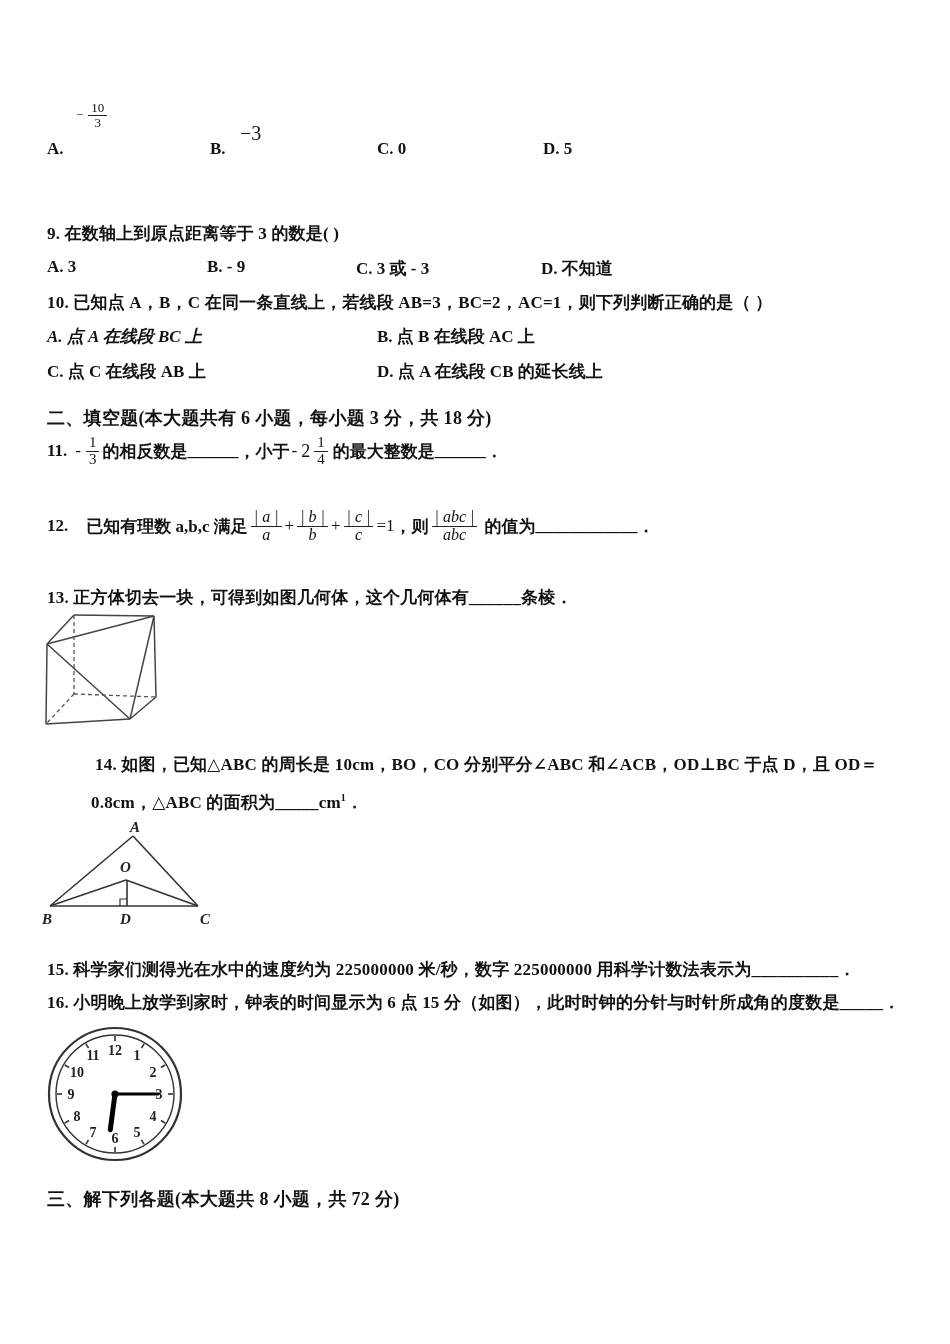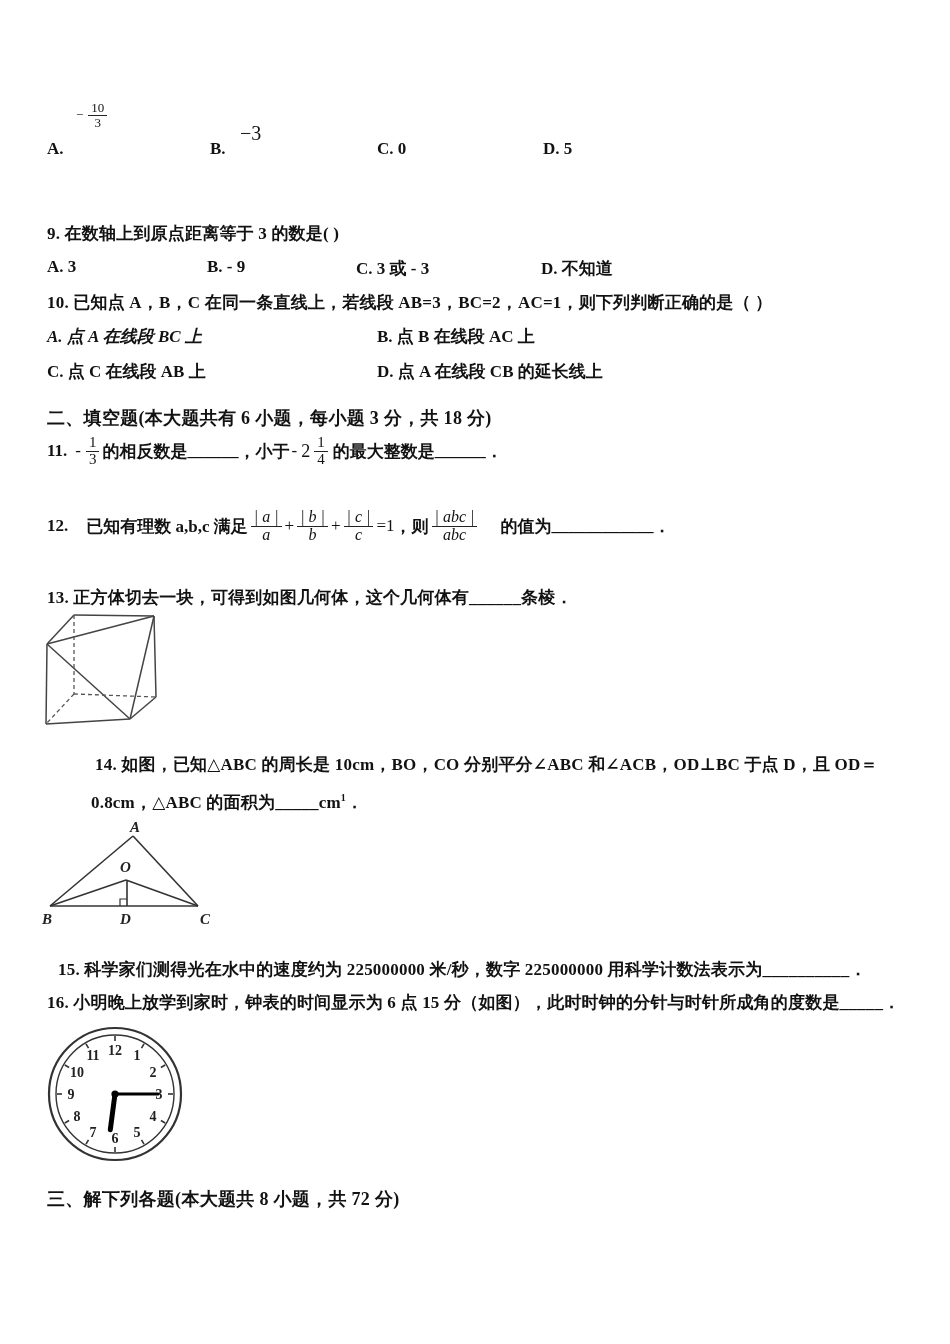--- a/index.html
+++ b/index.html
@@ -96,21 +96,21 @@
   <span class="frac big-frac">
     <span class="fnum">| c |</span>
     <span class="fden">c</span>
   </span>
   <span class="plain">=1</span>
   <span>，则</span>
   <span class="frac big-frac">
     <span class="fnum">| abc |</span>
     <span class="fden">abc</span>
   </span>
-  <span style="margin-left:20px;">的值为</span>
+  <span style="margin-left:4px;">的值为</span>
   <span>____________</span>
   <span>．</span>
 </div>
 
 <div class="abs stem" style="left:47px;top:586px;">
   <span>13. 正方体切去一块，可得到如图几何体，这个几何体有</span><span>______</span><span>条棱．</span>
 </div>
 
 <svg class="abs" style="left:44px;top:612px;" width="120" height="118" viewBox="0 0 120 118">
   <g stroke="#444" stroke-width="1.5" fill="none">
@@ -148,21 +148,21 @@
   </g>
   <g font-size="15" font-style="italic" font-weight="700" fill="#222">
     <text x="92" y="12">A</text>
     <text x="4" y="104">B</text>
     <text x="162" y="104">C</text>
     <text x="82" y="52">O</text>
     <text x="82" y="104">D</text>
   </g>
 </svg>
 
-<div class="abs stem" style="left:58px;top:958px;">
+<div class="abs stem" style="left:47px;top:958px;">
   <span>15. 科学家们测得光在水中的速度约为 225000000 米/秒，数字 225000000 用科学计数法表示为</span><span>__________</span><span>．</span>
 </div>
 
 <div class="abs stem" style="left:47px;top:991px;">
   <span>16. 小明晚上放学到家时，钟表的时间显示为 6 点 15 分（如图），此时时钟的分针与时针所成角的度数是</span><span>_____</span><span>．</span>
 </div>
 
 <svg class="abs" style="left:45px;top:1024px;" width="140" height="140" viewBox="0 0 140 140">
   <g fill="none" stroke="#333">
     <circle cx="70" cy="70" r="66" stroke-width="2.2"></circle>

